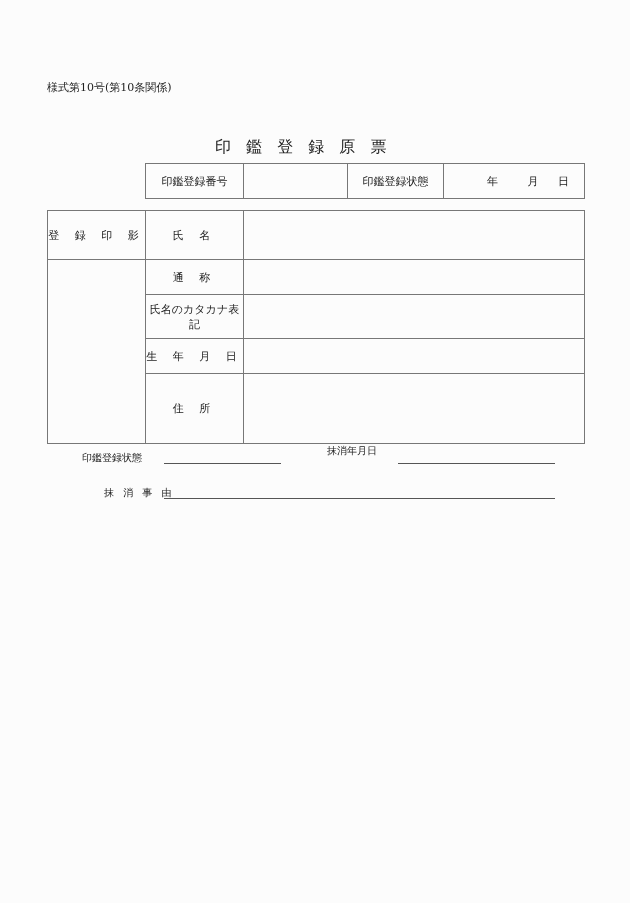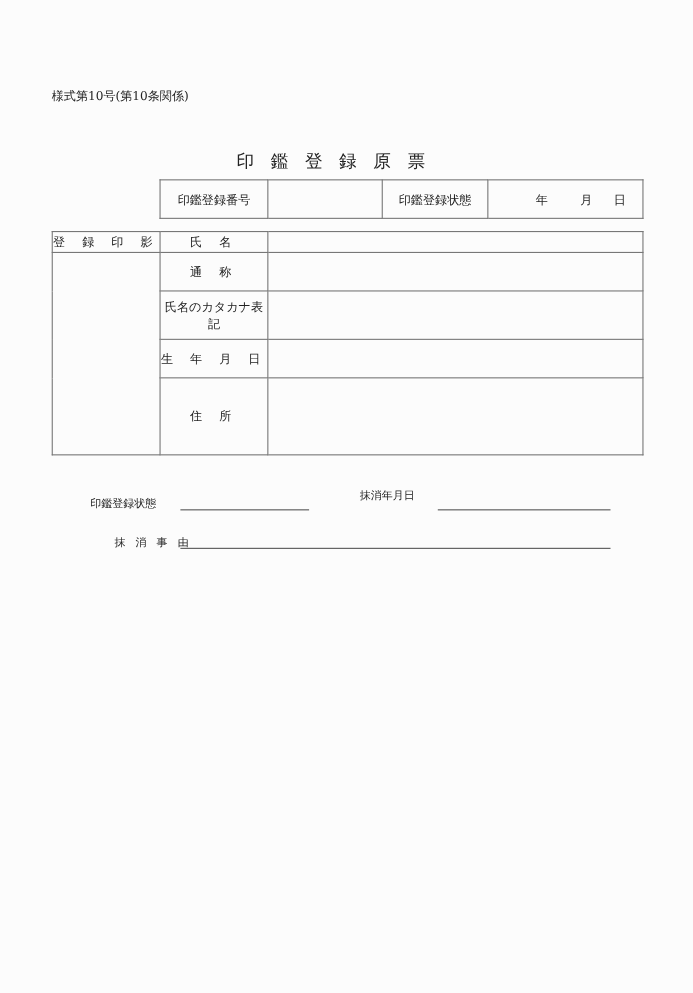--- a/index.html
+++ b/index.html
@@ -48,21 +48,21 @@
 </tbody>
   </table>
 
 <table class="tbl tbl2">
   <colgroup>
       <col style="width:98px">
       <col style="width:98px">
       <col style="width:341px">
     </colgroup>
   <tbody>
-      <tr style="height:19px">
+      <tr style="height:49px">
     <td class="sp">登 録 印 影</td>
     <td class="sp">氏 名</td>
     <td></td>
   </tr>
   <tr style="height:35px">
     <td rowspan="4"></td>
     <td class="sp">通 称</td>
     <td></td>
   </tr>
   <tr style="height:44px">

